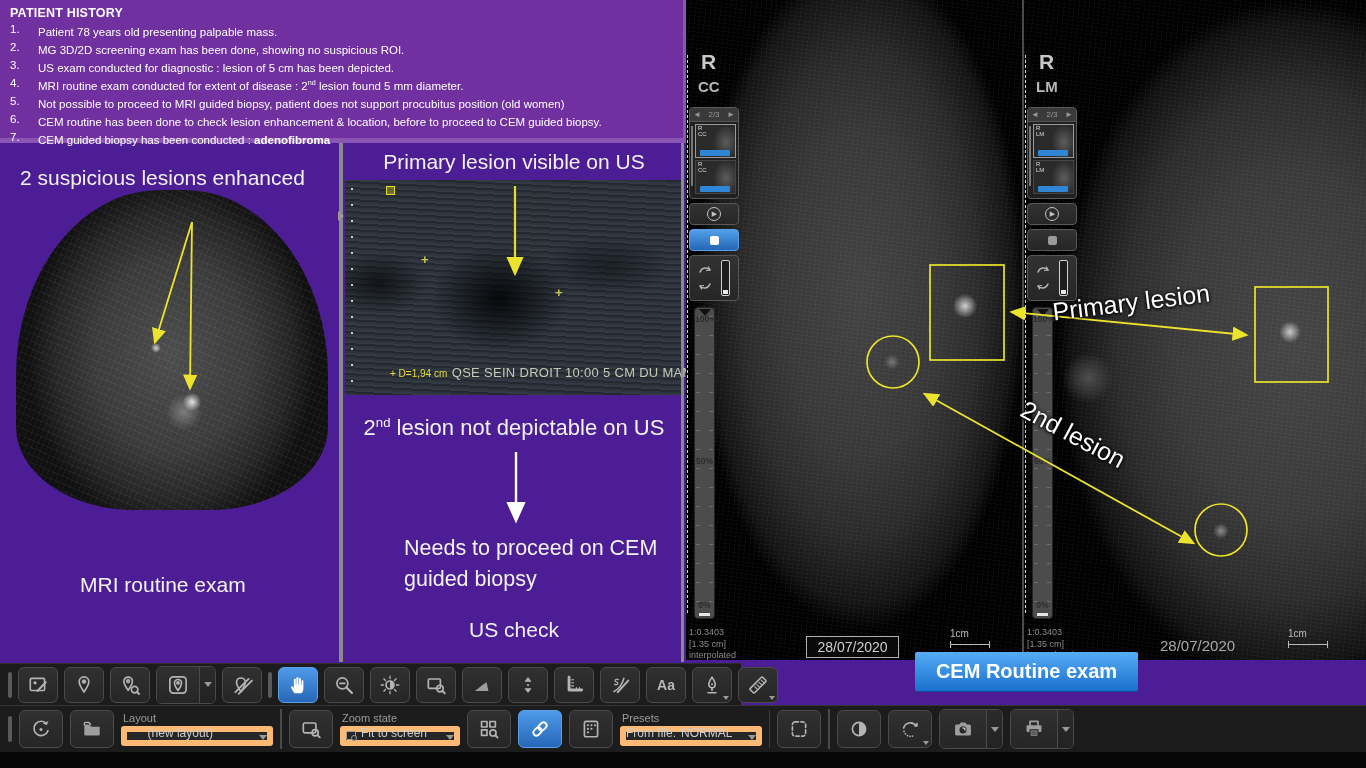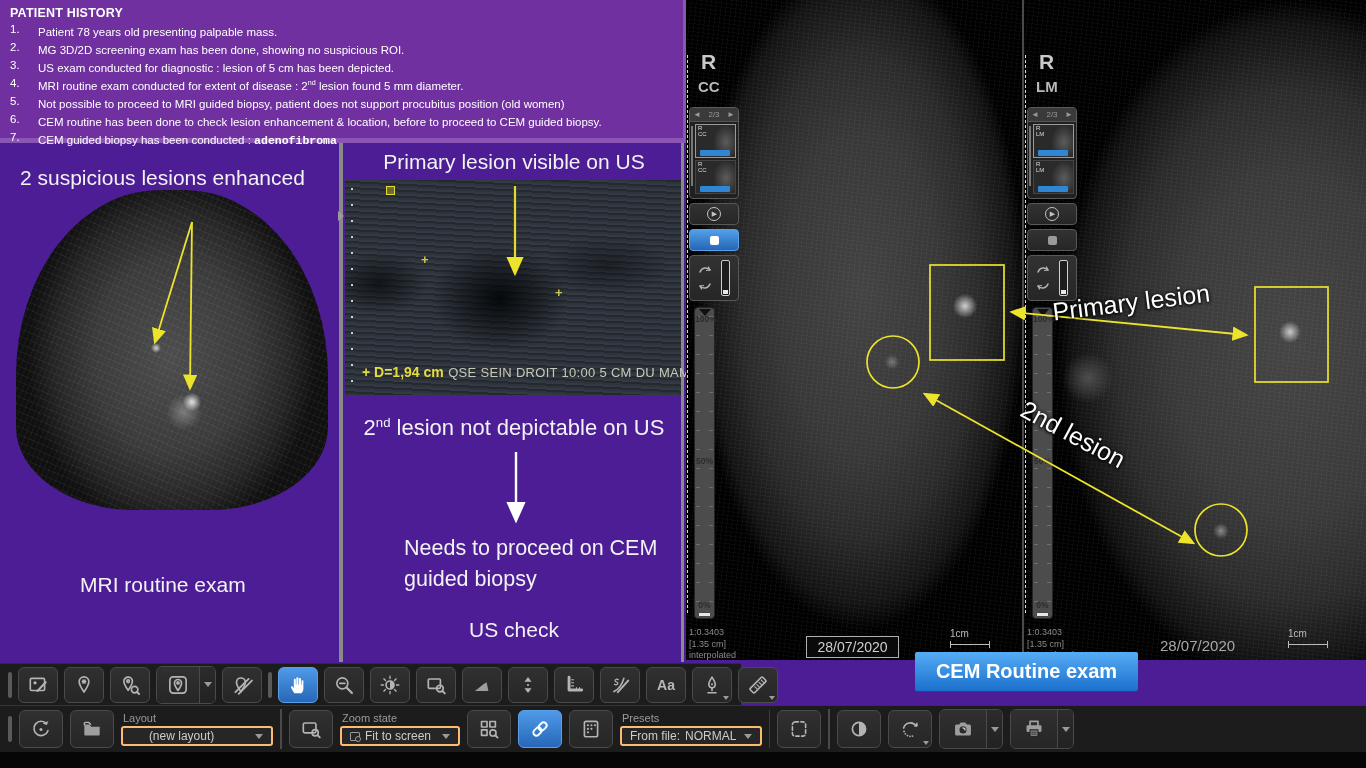--- a/index.html
+++ b/index.html
@@ -10,21 +10,21 @@
 
   
   .history { left:0; top:0; width:686px; height:143px; background:#7030a0;
              border-right:3px solid #8a55b4; border-bottom:5px solid #8a55b4;
              color:#fff; padding:6px 8px 0 10px; }
   .history h1 { font-size:12.5px; font-weight:bold; letter-spacing:.2px; margin-bottom:2px; }
   .hrow { display:flex; font-size:11.5px; line-height:15.2px; }
   .hrow .num { width:28px; flex:0 0 28px; }
   .hrow .txt { flex:1; }
   .hrow sup { font-size:.62em; vertical-align:super; }
-  .hrow b { font-weight:bold;font-family:Liberation Mono, monospace; }
+  .hrow b { font-weight:bold; }
 
   
   .div-v { background:#8a8a8a; width:4px; }
 
   
   .cap { color:#f2f2f2; font-size:21px; }
   .mri-img { left:16px; top:190px; width:312px; height:320px;
      border-radius:46% 46% 38% 38% / 58% 58% 26% 26%;
      background:
        radial-gradient(circle 7px  at 140px 158px, rgba(220,220,220,.95), rgba(200,200,200,0) 72%),
@@ -39,21 +39,21 @@
        radial-gradient(ellipse 95px 75px at 46% 55%, rgba(3,5,7,.92), rgba(3,5,7,0) 72%),
        radial-gradient(ellipse 70px 45px at 10% 48%, rgba(8,10,12,.75), rgba(8,10,12,0) 70%),
        radial-gradient(ellipse 85px 40px at 78% 40%, rgba(10,12,15,.5), rgba(10,12,15,0) 75%),
        repeating-linear-gradient(3deg,  #2e343b 0 2px, #242930 2px 4px, #333a43 4px 6px),
        linear-gradient(#20252b, #2a3037); }
   .us-wrap::before { content:""; position:absolute; left:6px; top:8px; width:2px; height:200px;
        background:repeating-linear-gradient(#cfcfcf 0 2px, transparent 2px 16px); }
   .us-roi-square { left:41px; top:6px; width:9px; height:9px; border:1.5px solid #e4da32; background:rgba(228,218,50,.35); }
   .us-cross { position:absolute; color:#cdc552; font-size:13px; font-weight:bold; }
   .us-overlay-line { left:362px; top:363px; width:318px; white-space:nowrap; }
-  .us-measure { color:#e5dc3d; font-weight:bold; font-size:14px; }
+  .us-measure { color:#e5dc3d; font-weight:normal; font-size:10px;margin-left:28px; }
   .us-desc { color:#c6c9b6; font-size:13px; letter-spacing:.3px; }
 
   
   .m1-img { left:686px; top:0; width:336px; height:660px; overflow:hidden;
      background:
        radial-gradient(circle 17px at 279px 306px, rgba(225,225,225,.9), rgba(200,200,200,0) 72%),
        radial-gradient(circle 10px at 206px 362px, rgba(190,190,190,.45), rgba(190,190,190,0) 75%),
        repeating-linear-gradient(7deg,  rgba(255,255,255,.03) 0 1px, transparent 1px 4px),
        repeating-linear-gradient(96deg, rgba(255,255,255,.03) 0 1px, transparent 1px 5px),
        radial-gradient(ellipse 165px 335px at 175px 295px, #434343 0%, #383838 48%, #2a2a2a 72%, #141414 92%, #000 100%);
@@ -140,22 +140,22 @@
                 display:flex; align-items:center; justify-content:center; }
   .combo .ddseg { width:16px; height:36px; background:linear-gradient(#2b2b2b,#222);
                   border-left:1px solid #4a4a4a; display:flex; align-items:center; justify-content:center; }
   .dd { width:0; height:0; border-left:4px solid transparent; border-right:4px solid transparent; border-top:5px solid #9a9a9a; }
   .corner-dd { position:absolute; right:2px; bottom:2px; border-left:3px solid transparent;
                border-right:3px solid transparent; border-top:4px solid #9a9a9a; width:0; height:0; }
   .ic { width:22px; height:22px; stroke:#b4b4b4; fill:none; stroke-width:1.5; stroke-linecap:round; stroke-linejoin:round; }
   .aa-glyph { color:#b8b8b8; font-size:14px; font-weight:bold; }
   .stack { display:flex; flex-direction:column; justify-content:center; gap:2px; flex:0 0 auto; }
   .stack .lab { color:#9a9a9a; font-size:11px; padding-left:2px; }
-  .ddown { height:20px; background:#262626; border:2px solid #fdba74; border-radius:3px; color:#ccc; font-size:12px;
-           display:flex; align-items:center; gap:5px; padding:0 8px; }
+  .ddown { height:20px; background:#262626; border:6px solid #fdba74; border-radius:3px; color:#ccc; font-size:12px;
+           display:flex; align-items:flex-end; gap:5px; padding:0 0; }
   .ddown .dd { margin-left:auto; }
   .sep2 { width:1px; height:38px; background:#3c3c3c; flex:0 0 1px; }
   .sep2w { width:2px; height:40px; background:#4a4a4a; flex:0 0 2px; }
   .mini-sq-ic { width:10px; height:9px; border:1px solid #9a9a9a; border-radius:1px; position:relative; }
   .mini-sq-ic::after { content:""; position:absolute; right:-2px; bottom:-2px; width:4px; height:4px;
                        border:1px solid #9a9a9a; border-radius:50%; background:#262626; }
 
   .bottom-strip { left:0; top:752px; width:1366px; height:16px; background:#060606; }
   .overlay-svg { left:0; top:0; pointer-events:none; z-index:20; }
   .us-caption-wrap { left:345px; width:338px; text-align:center; }

